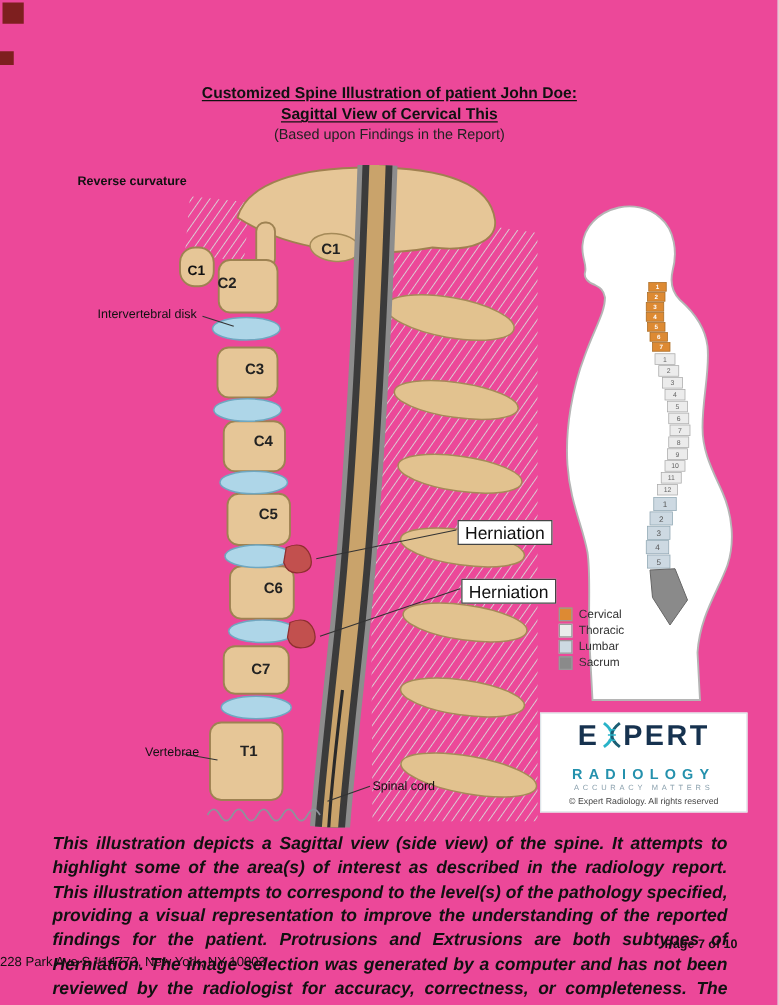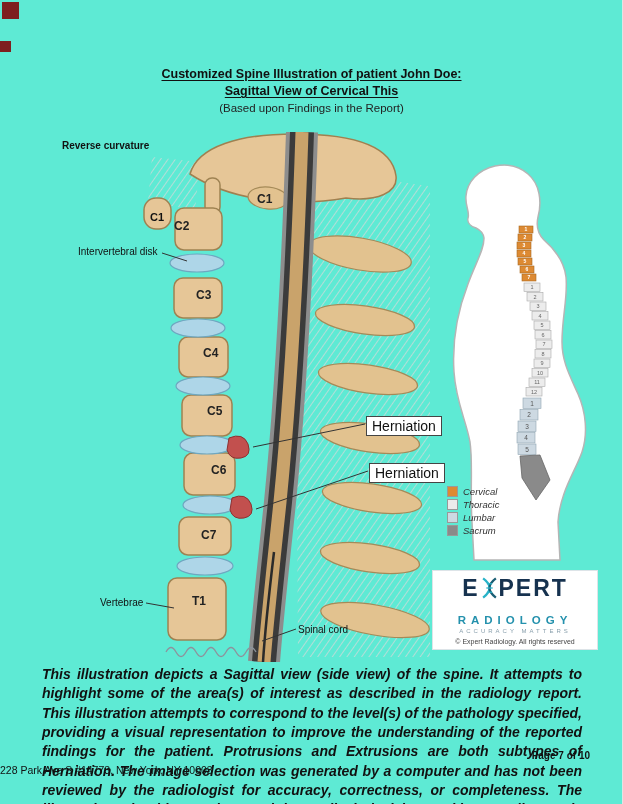--- a/index.html
+++ b/index.html
@@ -1,28 +1,28 @@
 <!DOCTYPE html>
 <html><head>
 <meta charset="utf-8">
 <style>
   * { margin:0; padding:0; box-sizing:border-box; }
   body { background:#ffffff; font-family:"Liberation Sans", sans-serif; }
-  .page { position:relative; width:623px; height:804px; background:#5eead4; overflow:hidden; border-right:1px solid #e3e3e3; }
+  .page { position:relative; width:623px; height:804px; background:#ec4899; overflow:hidden; border-right:1px solid #e3e3e3; }
   .corner-mark { position:absolute; background:#7e1f1f; }
   .title-wrap { position:absolute; left:0; top:66px; width:623px; text-align:center; color:#111; }
   .title-line { font-size:12.5px; font-weight:700; text-decoration:underline; text-underline-offset:2px; line-height:17px; }
   .subtitle { font-size:11.5px; font-weight:400; margin-top:2px; color:#222; }
   .abs { position:absolute; }
   .lbl { position:absolute; font-size:10px; color:#111; white-space:nowrap; }
   .lbl-bold { position:absolute; font-size:10px; font-weight:700; color:#111; white-space:nowrap; }
   .vlab { position:absolute; font-size:12px; font-weight:700; color:#222; white-space:nowrap; }
   .callout-box { position:absolute; font-size:14px; color:#111; border:1px solid #444; background:#fff; padding:1px 5px; white-space:nowrap; }
   .legend { position:absolute; left:447px; top:486px; }
-  .legend-row { display:flex; align-items:center; margin-bottom:2px;font-style:italic; }
+  .legend-row { display:flex; align-items:center; margin-bottom:2px; }
   .legend-swatch { width:11px; height:11px; border:1px solid #999; margin-right:5px; }
   .legend-label { font-size:9.5px; color:#333; }
   .logo-box { position:absolute; left:432px; top:570px; width:166px; padding:5px 4px 4px 4px; text-align:center; border:1px solid #dde4e8; background:#fff; }
   .logo-line1 { display:flex; align-items:center; justify-content:center; font-size:23px; font-weight:700; color:#16324f; letter-spacing:2px; line-height:24px; }
   .logo-line2 { font-size:11.5px; color:#2491ad; letter-spacing:5px; font-weight:600; margin-top:14px; }
   .logo-tagline { font-size:6px; color:#8aa0ad; letter-spacing:3px; margin-top:2px; }
   .logo-copy { font-size:7px; color:#444; margin-top:4px; }
   .disclaimer { position:absolute; left:42px; top:665px; width:540px; font-size:14px; line-height:1.38; font-style:italic; font-weight:600; color:#111; text-align:justify; }
   .page-number { position:absolute; right:32px; top:750px; font-size:10px; font-weight:700; color:#111; }
   .footer { position:absolute; left:0; top:764px; width:623px; text-align:left; font-size:10.5px; font-weight:400; color:#111; line-height:13px; }
@@ -113,21 +113,21 @@
   <div class="vlab" style="left:174px; top:219px;">C2</div>
   <div class="vlab" style="left:257px; top:192px;">C1</div>
   <div class="lbl" style="left:78px; top:246px;">Intervertebral disk</div>
   <div class="vlab" style="left:196px; top:288px;">C3</div>
   <div class="vlab" style="left:203px; top:346px;">C4</div>
   <div class="vlab" style="left:207px; top:404px;">C5</div>
   <div class="callout-box" style="left:366px; top:416px;">Herniation</div>
   <div class="vlab" style="left:211px; top:463px;">C6</div>
   <div class="callout-box" style="left:369px; top:463px;">Herniation</div>
   <div class="vlab" style="left:201px; top:528px;">C7</div>
-  <div class="lbl" style="left:100px; top:597px;">Vertebrae</div>
+  <div class="lbl" style="left:116px; top:597px;">Vertebrae</div>
   <div class="vlab" style="left:192px; top:594px;">T1</div>
   <div class="lbl" style="left:298px; top:624px;">Spinal cord</div>
 
   <svg class="abs" style="left:440px; top:162px;" width="155" height="400" viewBox="0 0 155 400">
 
     <path d="M 55,4 C 38,8 27,20 26,34 C 25,44 30,50 28,56 C 27,60 30,64 36,66 C 40,68 43,70 44,76
              C 44,88 36,100 28,122 C 18,148 12,180 14,210 C 16,240 26,258 30,280 C 33,300 30,330 32,360
              L 34,398 L 120,398 L 118,360 C 120,330 135,310 142,290 C 148,272 146,250 138,232
              C 130,214 122,200 122,180 C 122,155 128,135 126,115 C 124,98 112,85 104,78
              C 98,72 96,64 98,55 C 102,40 100,22 88,12 C 78,3 65,2 55,4 Z" fill="#ffffff" stroke="#b5b5b5" stroke-width="1.5"></path>

